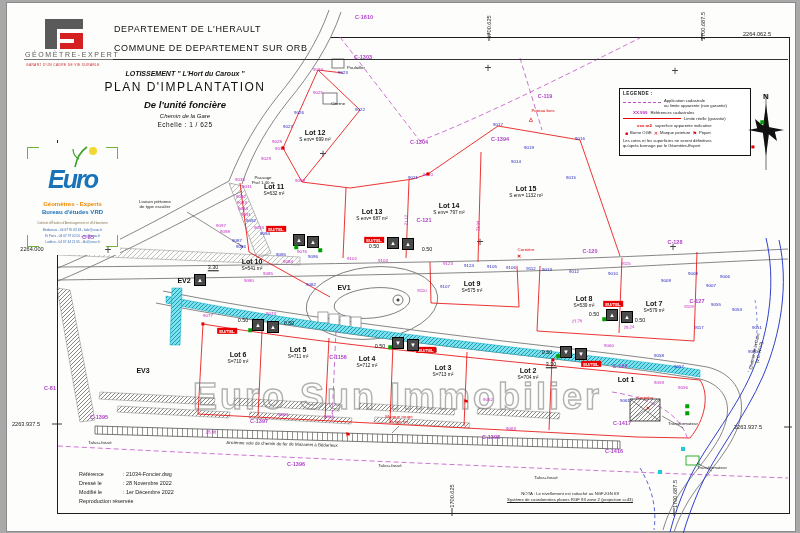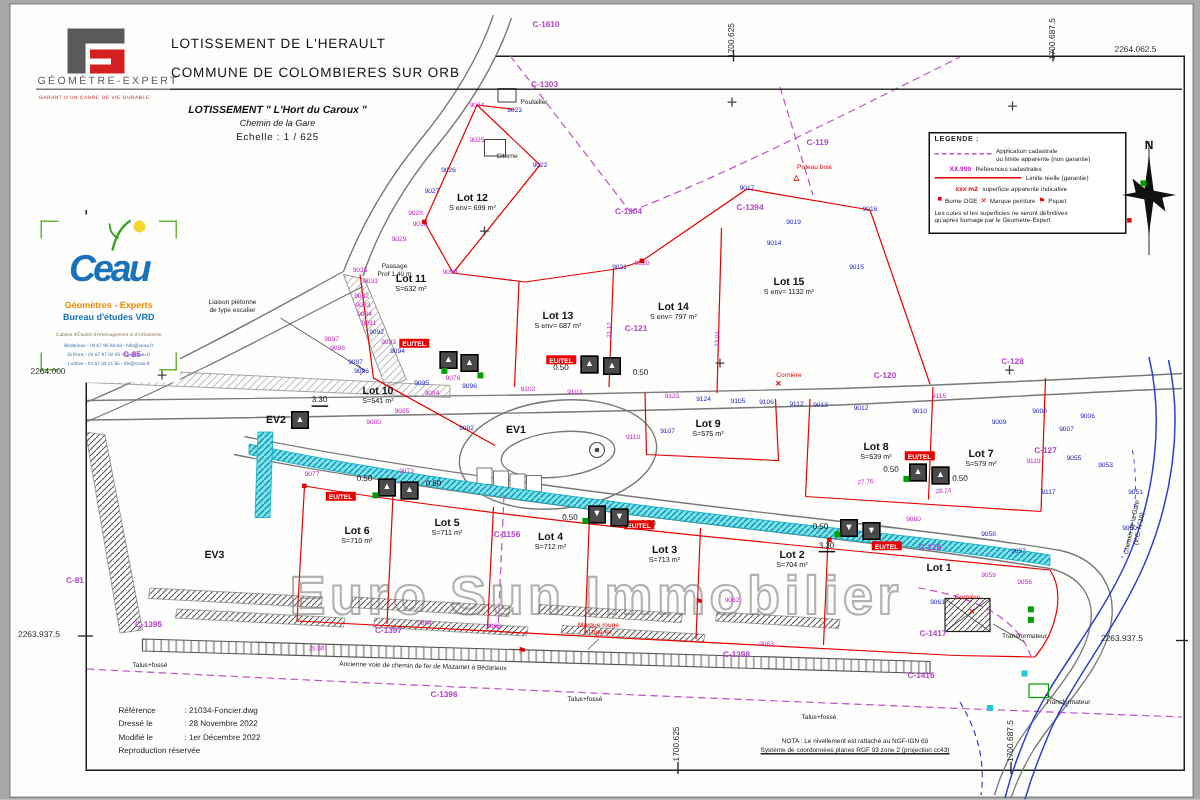--- a/index.html
+++ b/index.html
@@ -231,41 +231,43 @@
   <div class="abs" style="left:43px;top:17px;width:42px;height:34px;">
     <svg width="42" height="34" viewBox="0 0 42 34">
       <polygon points="2,2 40,2 40,12 14,12 14,32 2,32" fill="#5a5a5a"></polygon>
       <polygon points="17,16 40,16 40,32 17,32 17,26 31,26 31,22 17,22" fill="#d42020"></polygon>
     </svg>
   </div>
   <div class="abs logo-name" style="left:25px;top:51px;">GÉOMÈTRE-EXPERT</div>
   <div id="logounder"></div>
   <div class="abs logo-tag" style="left:26px;top:63px;">GARANT D'UN CADRE DE VIE DURABLE</div>
 
-  <div class="abs hline" style="left:114px;top:24px;">LOTISSEMENT DE L'HERAULT</div>
-  <div class="abs hline" style="left:114px;top:43px;">COMMUNE DE COLOMBIERES SUR ORB</div>
+  <div class="abs hline" style="left:114px;top:24px;">DEPARTEMENT DE L'HERAULT</div>
+  <div class="abs hline" style="left:114px;top:43px;">COMMUNE DE DEPARTEMENT SUR ORB</div>
   <div id="hrule"></div>
 
   <div class="tblock">
     <div class="t-lot">LOTISSEMENT   " L'Hort du Caroux "</div>
+    <div class="t-plan">PLAN D'IMPLANTATION</div>
+    <div class="t-sub">De l'unité foncière</div>
     <div class="t-chem">Chemin de la Gare</div>
     <div class="t-ech">Echelle : 1 / 625</div>
   </div>
 
   <div id="ceau">
     <div class="corner c-tl"></div>
     <div class="corner c-tr"></div>
     <div class="corner c-bl"></div>
     <div class="corner c-br"></div>
     <svg class="abs" style="left:40px;top:2px;" width="34" height="24" viewBox="0 0 34 24">
       <path d="M10,22 C12,12 16,6 22,2" stroke="#3da028" stroke-width="1.6" fill="none"></path>
       <path d="M14,14 C10,12 8,8 8,4" stroke="#3da028" stroke-width="1.2" fill="none"></path>
       <circle cx="28" cy="6" r="4" fill="#f0d830"></circle>
     </svg>
-    <div class="ceau-word">Ceau</div>
+    <div class="ceau-word">Euro</div>
     <div class="ceau-l1">Géomètres - Experts</div>
     <div class="ceau-l2">Bureau d'études VRD</div>
     <div class="ceau-tiny" style="top:78px;">Cabinet d'Études d'Aménagement et d'Urbanisme</div>
     <div class="ceau-tiny ceau-tinyb" style="top:85px;">Bédarieux - 04 67 95 63 63 - bdx@ceau.fr</div>
     <div class="ceau-tiny ceau-tinyb" style="top:91px;">St Pons - 04 67 97 02 05 - stp@ceau.fr</div>
     <div class="ceau-tiny ceau-tinyb" style="top:97px;">Lodève - 04 67 44 21 65 - ldv@ceau.fr</div>
   </div>
 
   <div id="legend">
     <div class="lg-t">LEGENDE :</div>

